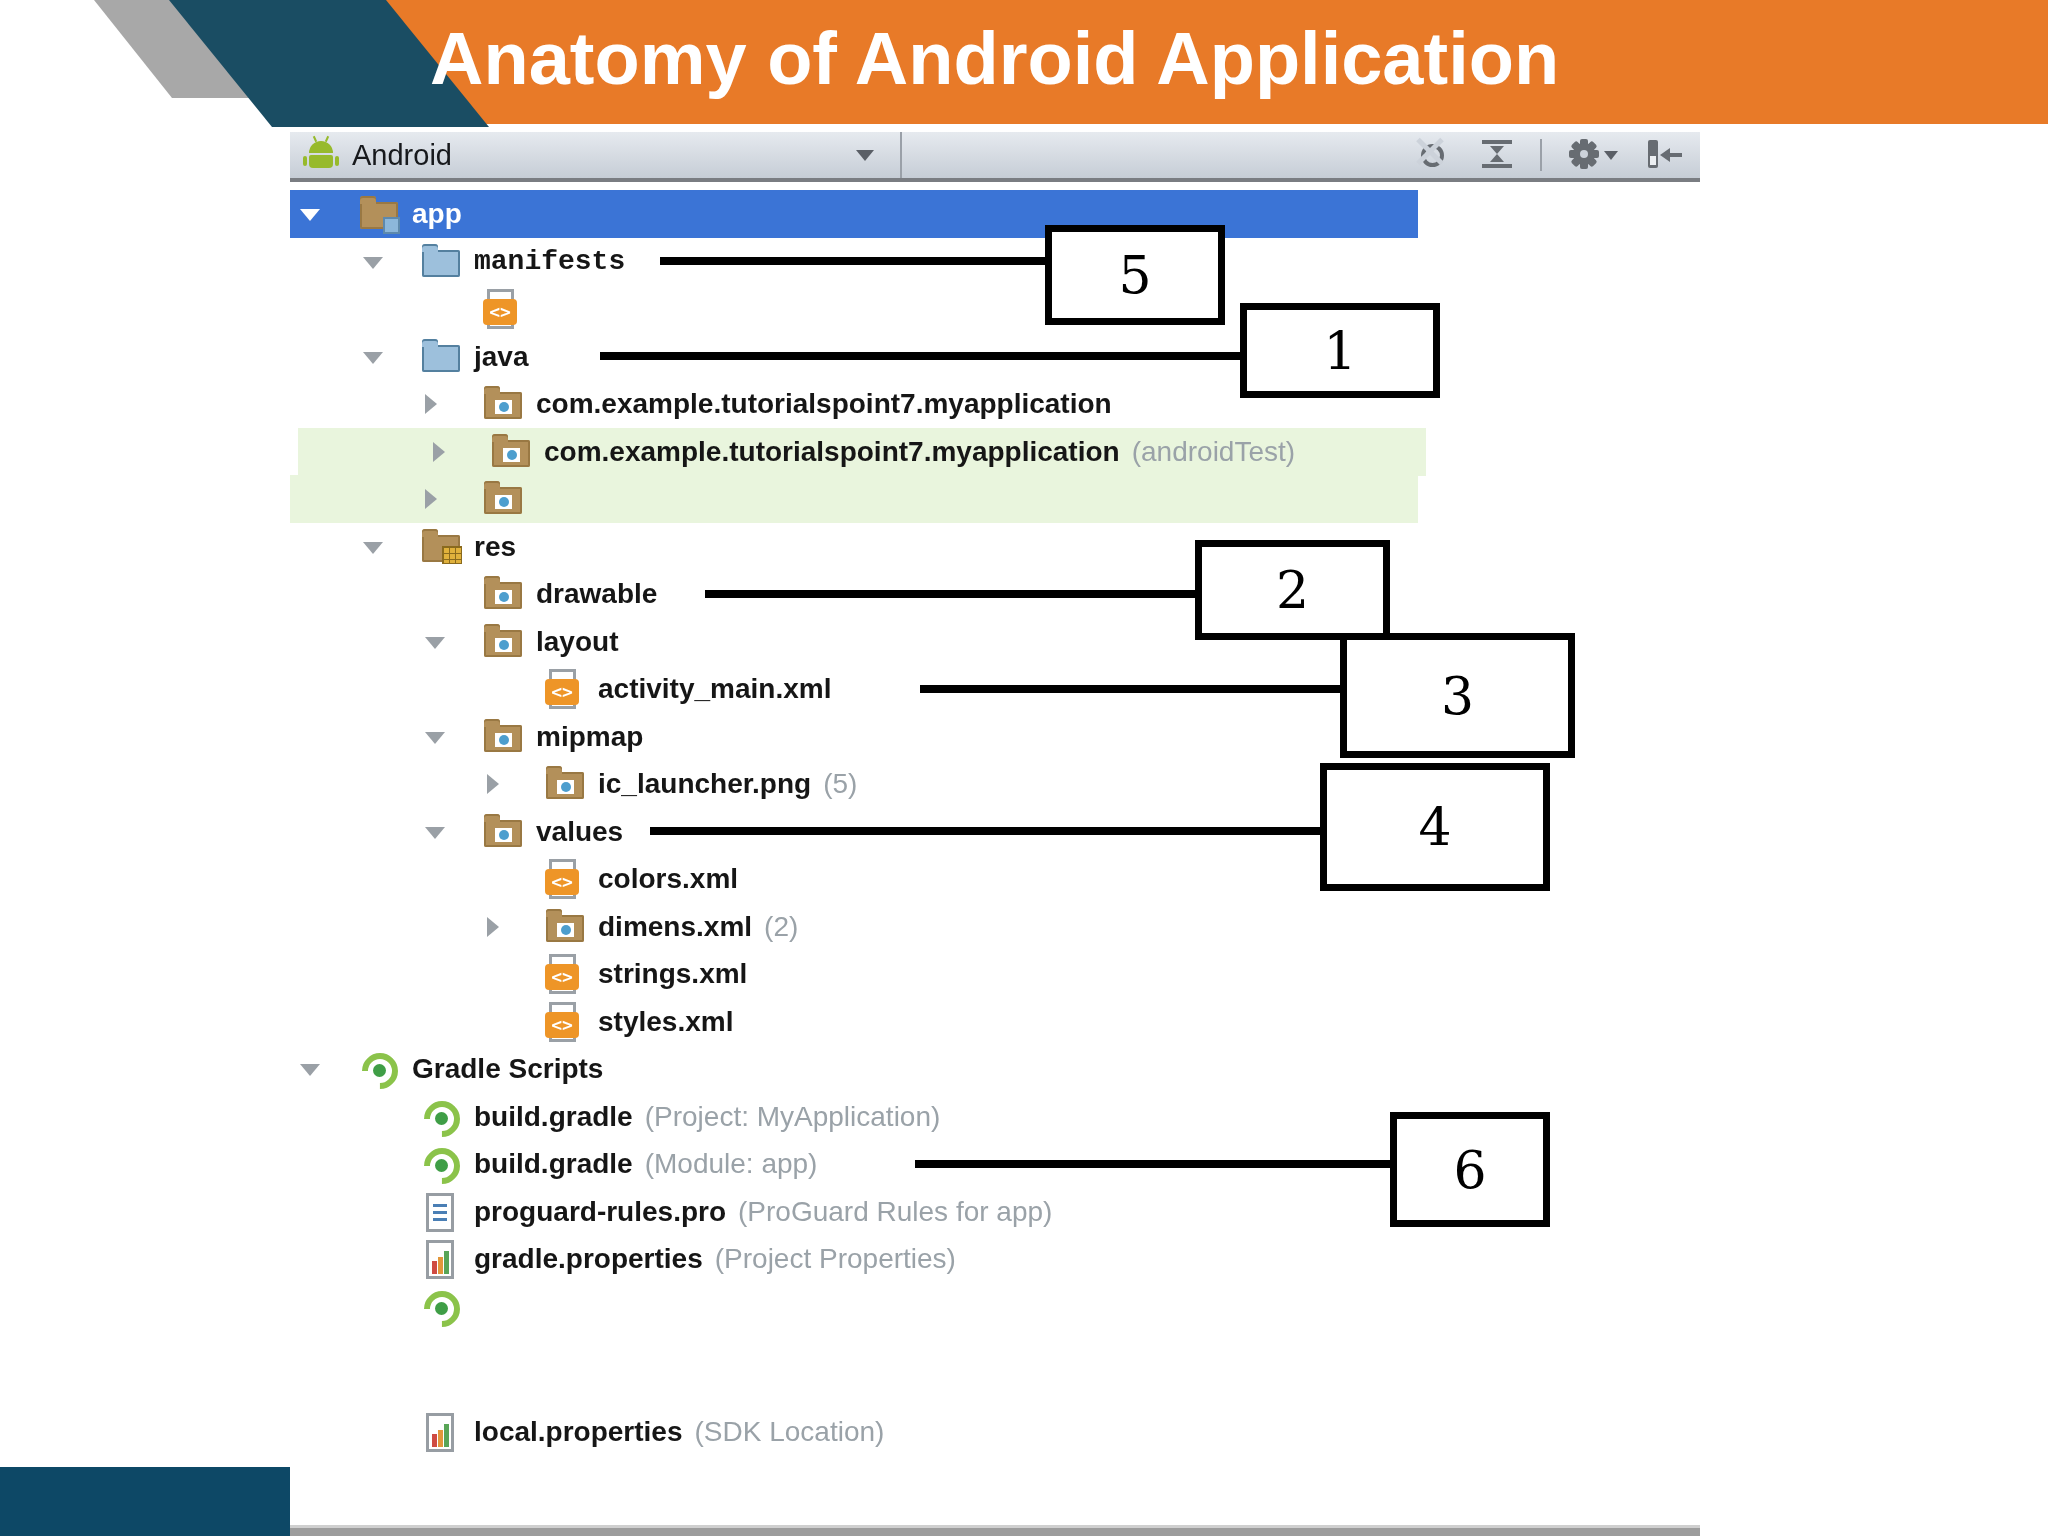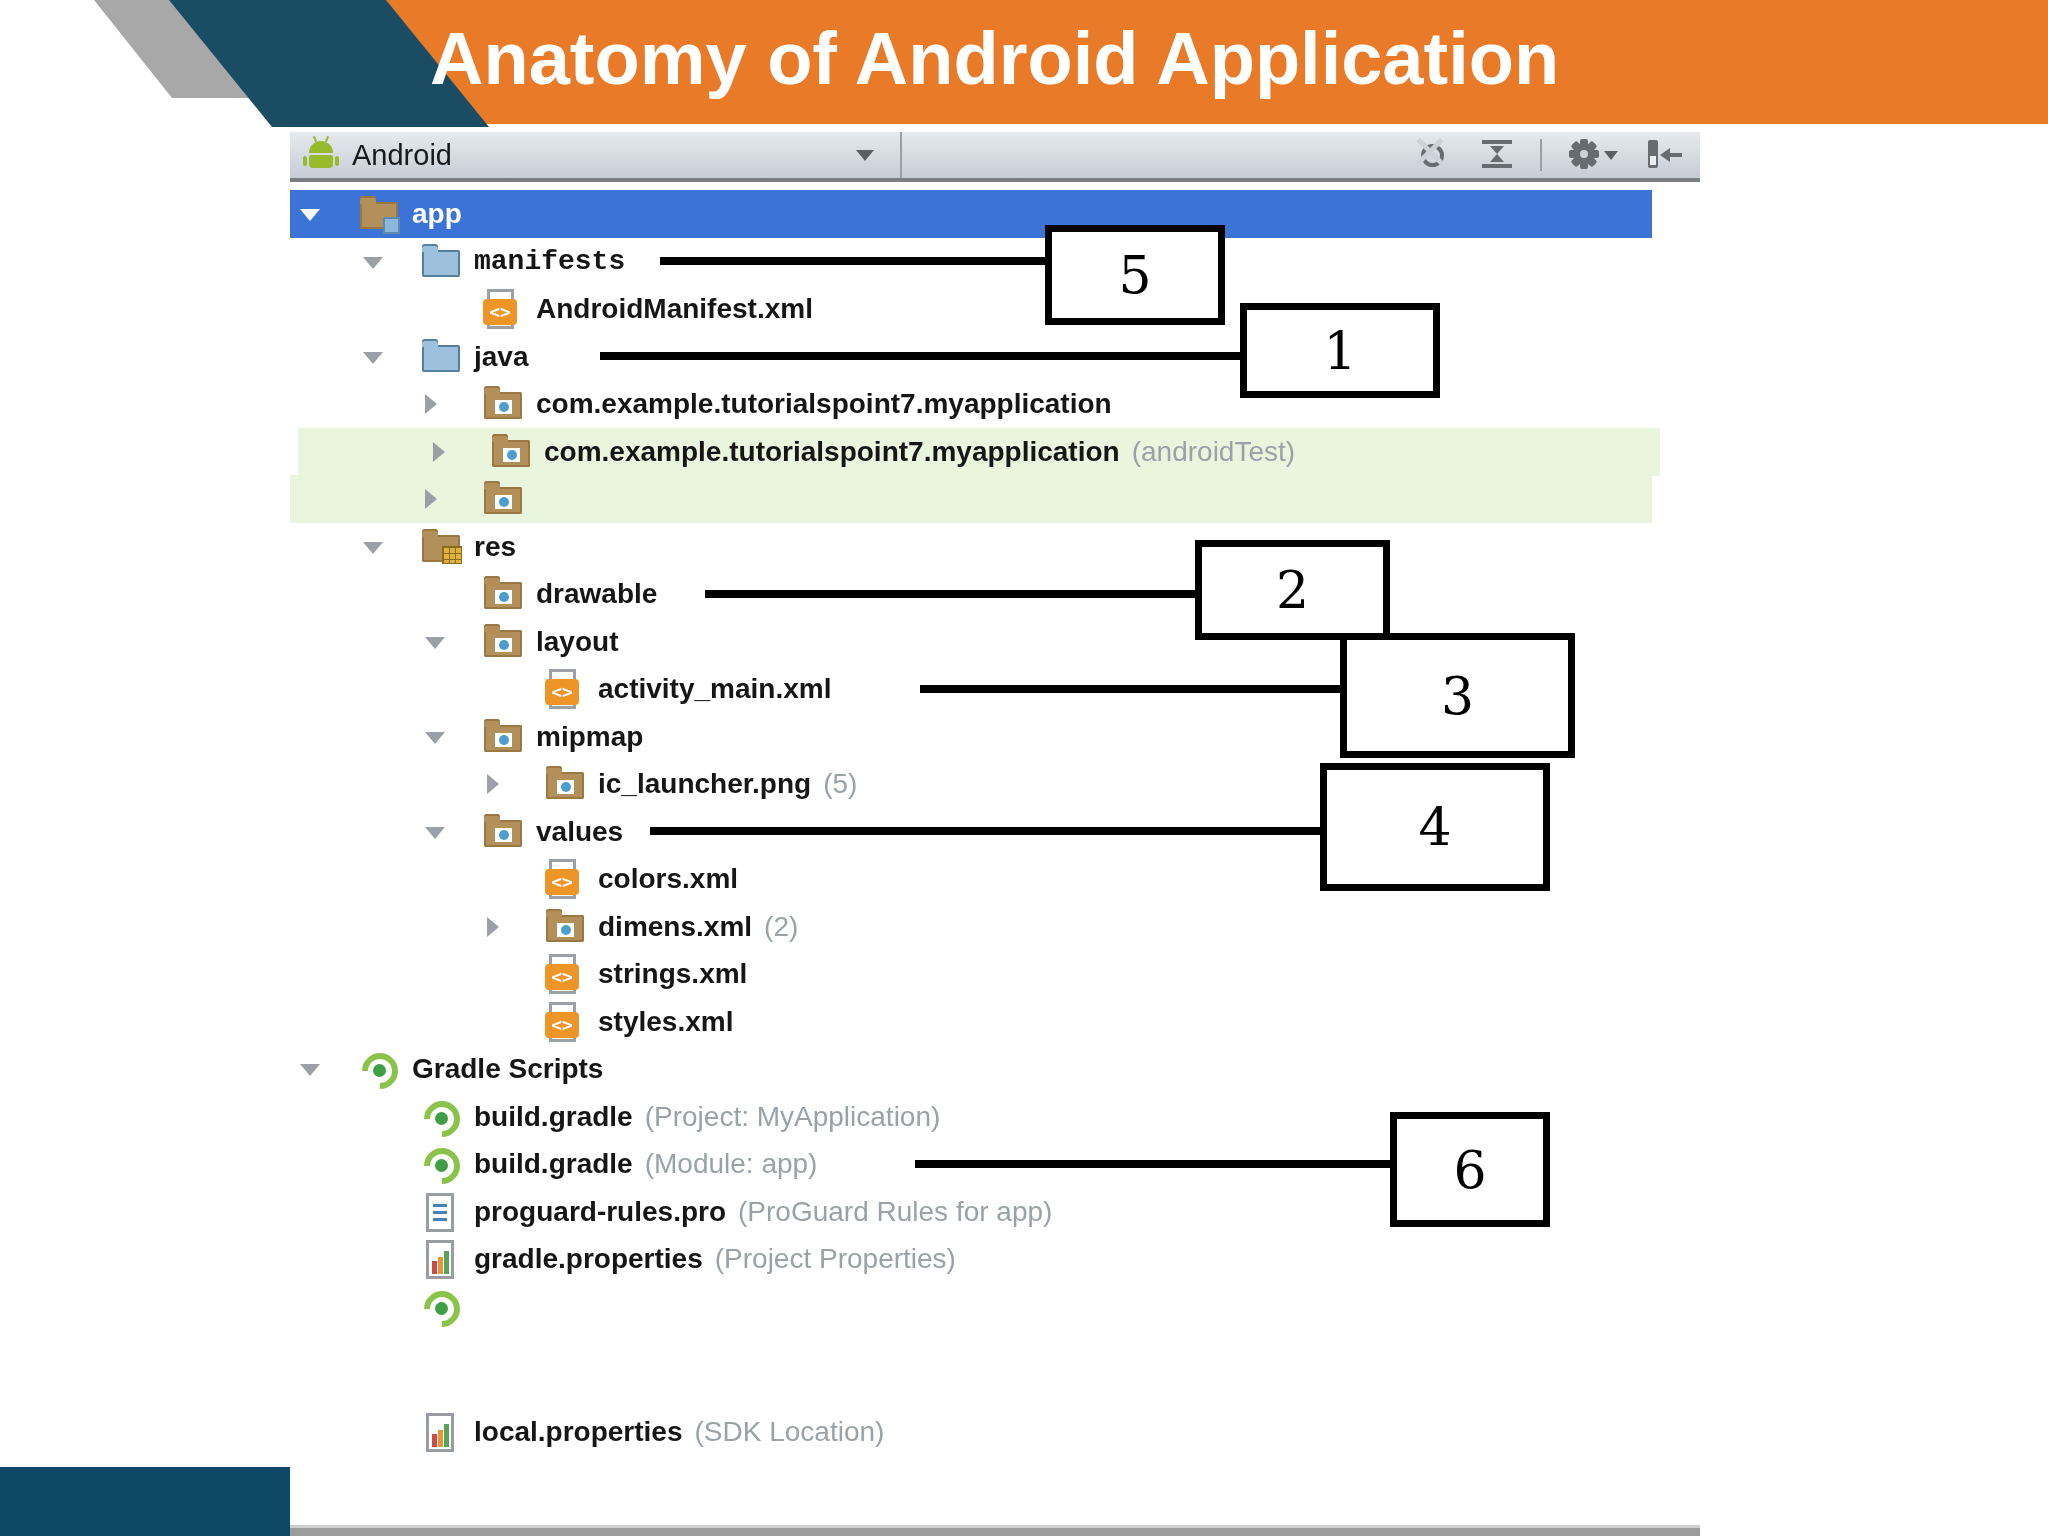--- a/index.html
+++ b/index.html
@@ -44,21 +44,21 @@
   .tsep { position:absolute; top:7px; width:2px; height:32px; background:#9aa0a8; }
   .gear-sp { position:absolute; left:18px; top:4px; width:8px; height:30px; background:#676c72; border-radius:2px; }
   .gear-sp.r90 { transform:rotate(90deg); } .gear-sp.r45 { transform:rotate(45deg); } .gear-sp.r135 { transform:rotate(135deg); }
   .gear-c { position:absolute; left:11px; top:8px; width:22px; height:22px; background:#676c72; border-radius:50%; }
   .gear-h { position:absolute; left:18px; top:15px; width:8px; height:8px; background:#ccd2da; border-radius:50%; }
   .pin-b { position:absolute; left:6px; top:5px; width:10px; height:28px; background:#676c72; border-radius:2px; }
   .pin-b::after { content:""; position:absolute; left:2px; bottom:3px; width:6px; height:9px; background:#eceff2; }
   .pin-t { position:absolute; left:18px; top:13px; width:0; height:0; border-top:7px solid transparent; border-bottom:7px solid transparent; border-right:10px solid #676c72; }
   .pin-l { position:absolute; left:26px; top:18px; width:14px; height:4px; background:#676c72; }
   
-  .tree-row { position:absolute; left:290px; width:1362px; height:48px; }
+  .tree-row { position:absolute; left:290px; width:1128px; height:48px; }
   .tree-row.selected  { background:#3b74d6; }
   .tree-row.highlight { background:#e9f5dd; }
   .tri-down { position:absolute; top:19px; width:0; height:0; border-left:10px solid transparent; border-right:10px solid transparent; border-top:12px solid #9aa0a6; }
   .tri-right { position:absolute; top:14px; width:0; height:0; border-top:10px solid transparent; border-bottom:10px solid transparent; border-left:12px solid #9aa0a6; }
   .selected .tri-down { border-top-color:#ffffff; }
   .lblwrap { position:absolute; top:0; height:48px; line-height:48px; white-space:nowrap; }
   .lbl { font-size:28px; font-weight:bold; color:#161616; }
   .selected .lbl { color:#ffffff; }
   .ann { font-size:28px; font-weight:normal; color:#9aa2a8; margin-left:12px; }
   
@@ -159,21 +159,20 @@
           <span class="p3"></span>
         </span>
         <span class="lblwrap" style="left: 184px;"><span class="lbl">manifests</span></span>
       </div>
       <div class="tree-row" style="top: 285px;">
         <span class="icon icon-xml-file" style="left: 192px;">
           <span class="p1"></span>
           <span class="p2"></span>
           <span class="p3"></span>
         </span>
-        <span class="lblwrap" style="left: 246px;"><span class="lbl">AndroidManifest.xml</span></span>
       </div>
       <div class="tree-row" style="top: 332.5px;">
         <span class="tri-down" style="left: 73px;"></span>
         <span class="icon icon-folder-blue" style="left: 130px;">
           <span class="fold p1"></span>
           <span class="p2"></span>
           <span class="p3"></span>
         </span>
         <span class="lblwrap" style="left: 184px;"><span class="lbl">java</span></span>
       </div>

